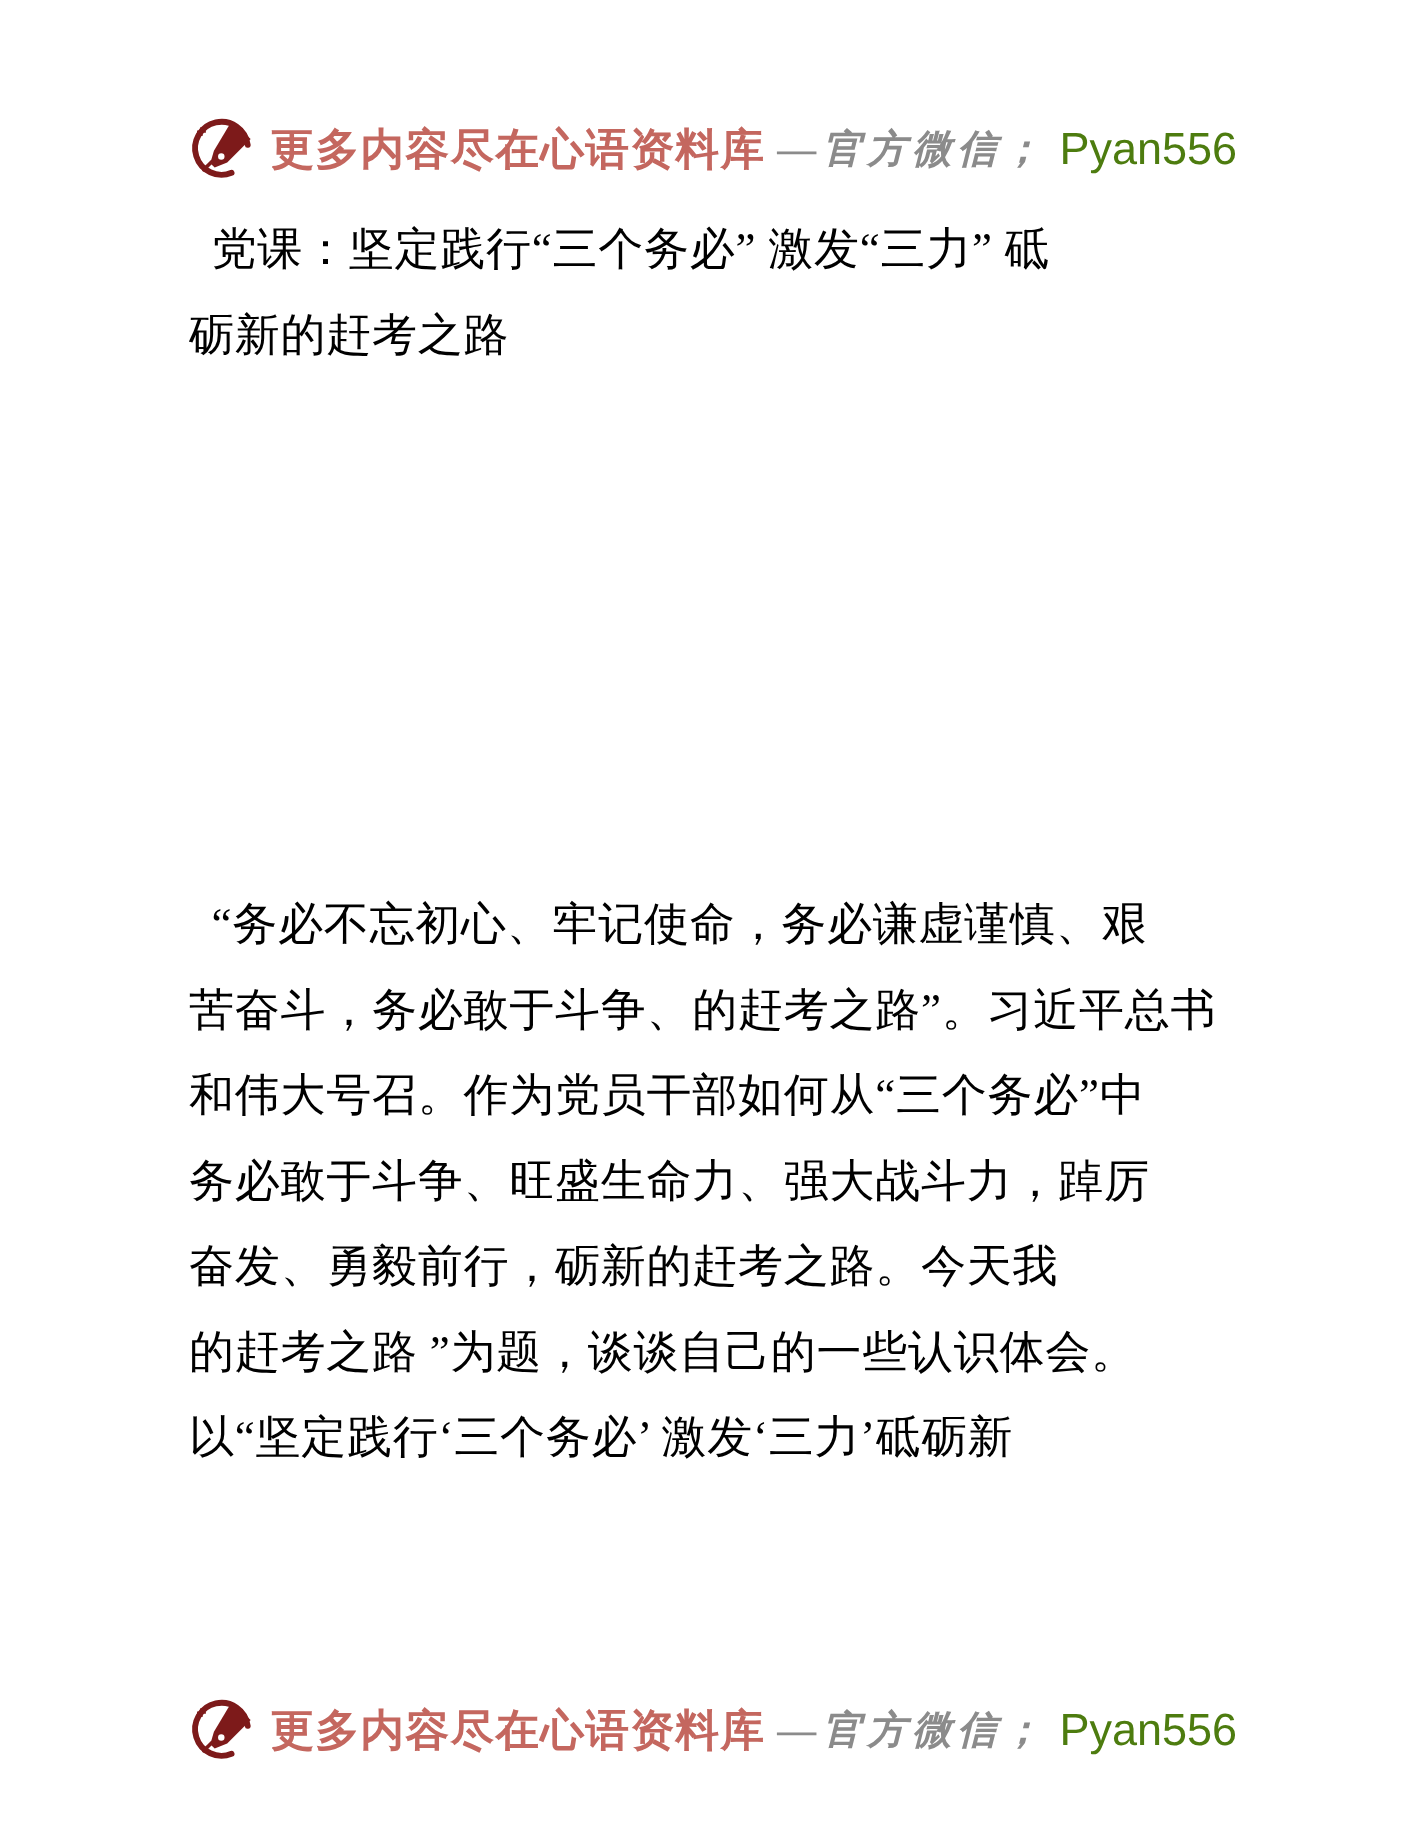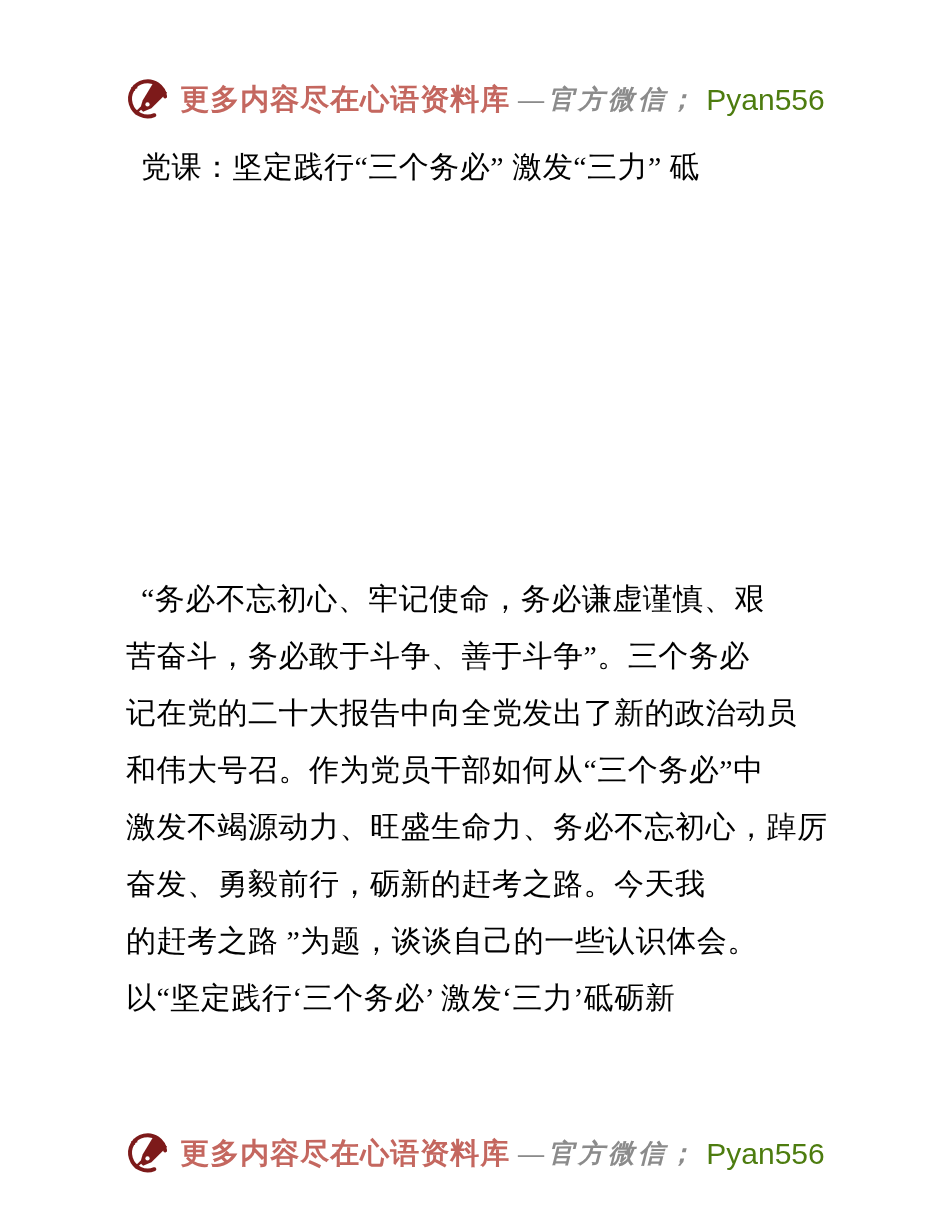--- a/index.html
+++ b/index.html
@@ -52,21 +52,21 @@
   }
   .doc-line {
     font-size: 30px;
     line-height: 57px;
     letter-spacing: 0.5px;
     white-space: nowrap;
   }
   .indent { padding-left: 15px; }
   .title-block { top: 126px; }
   .para-source { top: 252px; }
-  .para-body   { top: 558px; }
+  .para-body   { top: 576px; }
 </style>
 </head>
 <body>
 
 <div class="page">
 
   <div class="wm wm-header">
     <svg class="wm-logo" viewBox="0 0 48 48" aria-hidden="true">
       <path d="M41 21 A18 18 0 1 0 30 40" fill="none" stroke="#7d1a1a" stroke-width="4" stroke-linecap="round"></path>
       <path d="M30 5 L43 17 L27 33 L18.5 36.5 L15.5 33.5 L18 25 Z" fill="#7d1a1a"></path>
@@ -75,29 +75,29 @@
       <path d="M6.5 12 h6 M9.5 9 v6" stroke="#7d1a1a" stroke-width="1.6"></path>
       <circle cx="10" cy="36" r="1.3" fill="#7d1a1a"></circle>
     </svg>
     <span class="wm-brand">更多内容尽在心语资料库</span>
       <span class="wm-sep">—官方微信；</span>
       <span class="wm-id">Pyan556</span>
   </div>
 
   <div class="textblock title-block">
     <div class="doc-line indent">党课：坚定践行“三个务必” 激发“三力” 砥</div>
+    <div class="doc-line">砺新的赶考之路</div>
   </div>
 
 
   <div class="textblock para-body">
     <div class="doc-line indent">“务必不忘初心、牢记使命，务必谦虚谨慎、艰</div>
-    <div class="doc-line">苦奋斗，务必敢于斗争、善于斗争”。三个务必</div>
-    <div class="doc-line">记在党的二十大报告中向全党发出了新的政治动员</div>
+    <div class="doc-line">苦奋斗，务必敢于斗争、的赶考之路”。习近平总书</div>
     <div class="doc-line">和伟大号召。作为党员干部如何从“三个务必”中</div>
-    <div class="doc-line">激发不竭源动力、旺盛生命力、务必不忘初心，踔厉</div>
+    <div class="doc-line">务必敢于斗争、旺盛生命力、强大战斗力，踔厉</div>
     <div class="doc-line">奋发、勇毅前行，砺新的赶考之路。今天我</div>
     <div class="doc-line">的赶考之路 ”为题，谈谈自己的一些认识体会。</div>
     <div class="doc-line">以“坚定践行‘三个务必’ 激发‘三力’砥砺新</div>
   </div>
 
   <div class="wm wm-footer">
     <svg class="wm-logo" viewBox="0 0 48 48" aria-hidden="true">
       <path d="M41 21 A18 18 0 1 0 30 40" fill="none" stroke="#7d1a1a" stroke-width="4" stroke-linecap="round"></path>
       <path d="M30 5 L43 17 L27 33 L18.5 36.5 L15.5 33.5 L18 25 Z" fill="#7d1a1a"></path>
       <circle cx="23" cy="29" r="2.2" fill="#ffffff"></circle>

